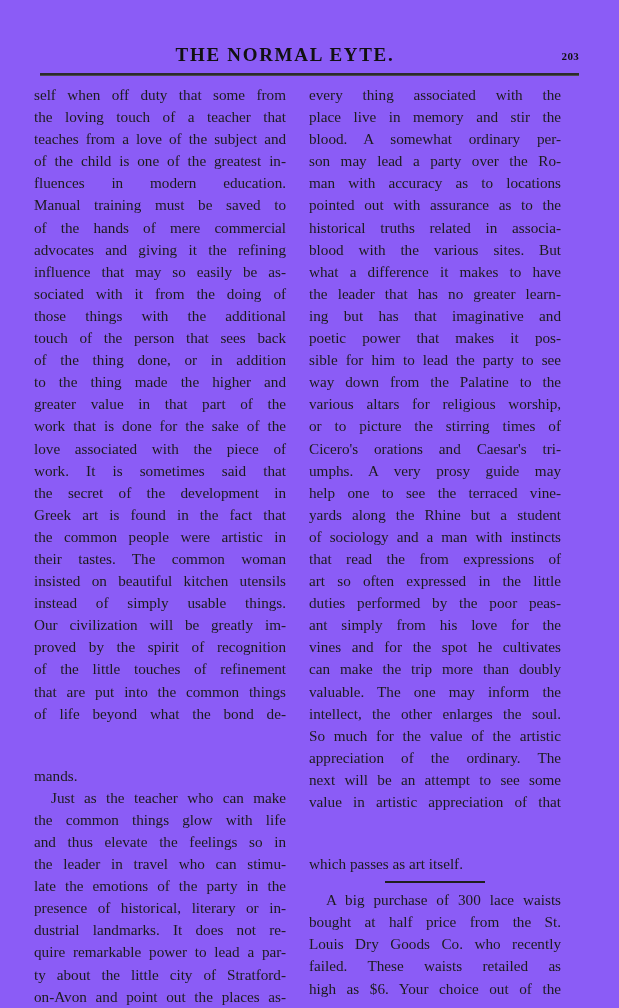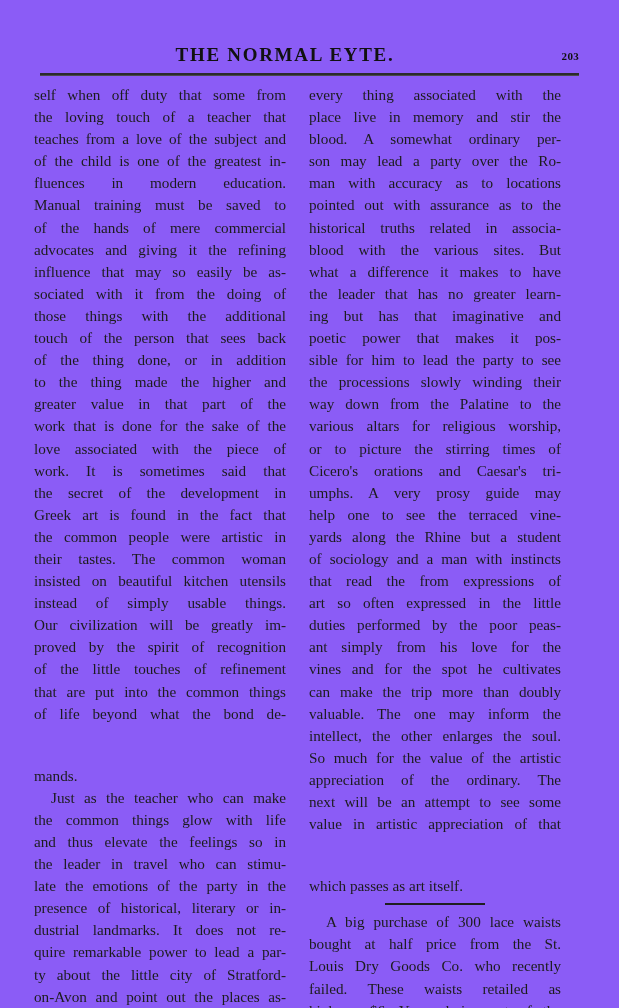--- a/index.html
+++ b/index.html
@@ -178,21 +178,20 @@
         <span class="ln"><span>son</span> <span>may</span> <span>lead</span> <span>a</span> <span>party</span> <span>over</span> <span>the</span> <span>Ro-</span></span>
         <span class="ln"><span>man</span> <span>with</span> <span>accuracy</span> <span>as</span> <span>to</span> <span>locations</span></span>
         <span class="ln"><span>pointed</span> <span>out</span> <span>with</span> <span>assurance</span> <span>as</span> <span>to</span> <span>the</span></span>
         <span class="ln"><span>historical</span> <span>truths</span> <span>related</span> <span>in</span> <span>associa-</span></span>
         <span class="ln"><span>blood</span> <span>with</span> <span>the</span> <span>various</span> <span>sites.</span> <span>But</span></span>
         <span class="ln"><span>what</span> <span>a</span> <span>difference</span> <span>it</span> <span>makes</span> <span>to</span> <span>have</span></span>
         <span class="ln"><span>the</span> <span>leader</span> <span>that</span> <span>has</span> <span>no</span> <span>greater</span> <span>learn-</span></span>
         <span class="ln"><span>ing</span> <span>but</span> <span>has</span> <span>that</span> <span>imaginative</span> <span>and</span></span>
         <span class="ln"><span>poetic</span> <span>power</span> <span>that</span> <span>makes</span> <span>it</span> <span>pos-</span></span>
         <span class="ln"><span>sible</span> <span>for</span> <span>him</span> <span>to</span> <span>lead</span> <span>the</span> <span>party</span> <span>to</span> <span>see</span></span>
-        <span class="ln"><span>the</span> <span>processions</span> <span>slowly</span> <span>winding</span> <span>their</span></span>
         <span class="ln"><span>way</span> <span>down</span> <span>from</span> <span>the</span> <span>Palatine</span> <span>to</span> <span>the</span></span>
         <span class="ln"><span>various</span> <span>altars</span> <span>for</span> <span>religious</span> <span>worship,</span></span>
         <span class="ln"><span>or</span> <span>to</span> <span>picture</span> <span>the</span> <span>stirring</span> <span>times</span> <span>of</span></span>
         <span class="ln"><span>Cicero's</span> <span>orations</span> <span>and</span> <span>Caesar's</span> <span>tri-</span></span>
         <span class="ln"><span>umphs.</span> <span>A</span> <span>very</span> <span>prosy</span> <span>guide</span> <span>may</span></span>
         <span class="ln"><span>help</span> <span>one</span> <span>to</span> <span>see</span> <span>the</span> <span>terraced</span> <span>vine-</span></span>
         <span class="ln"><span>yards</span> <span>along</span> <span>the</span> <span>Rhine</span> <span>but</span> <span>a</span> <span>student</span></span>
         <span class="ln"><span>of</span> <span>sociology</span> <span>and</span> <span>a</span> <span>man</span> <span>with</span> <span>instincts</span></span>
         <span class="ln"><span>that</span> <span>read</span> <span>the</span> <span>from</span> <span>expressions</span> <span>of</span></span>
         <span class="ln"><span>art</span> <span>so</span> <span>often</span> <span>expressed</span> <span>in</span> <span>the</span> <span>little</span></span>

